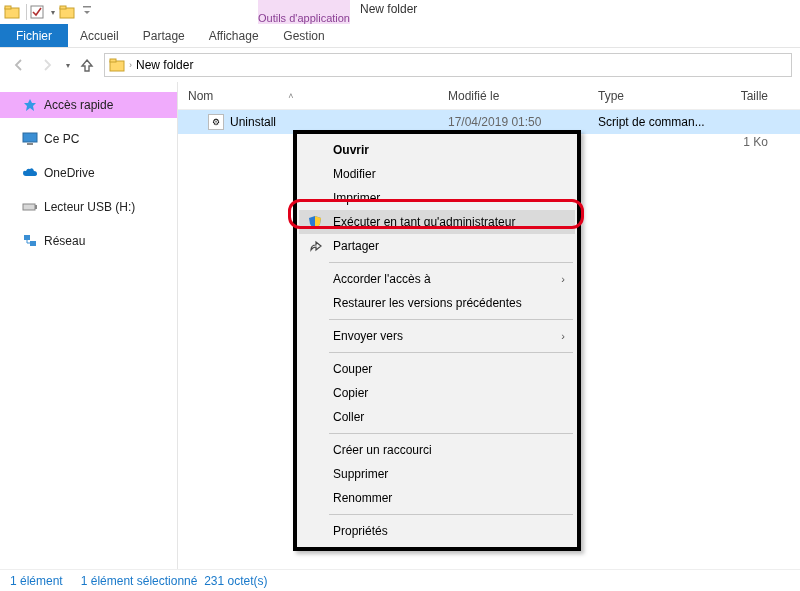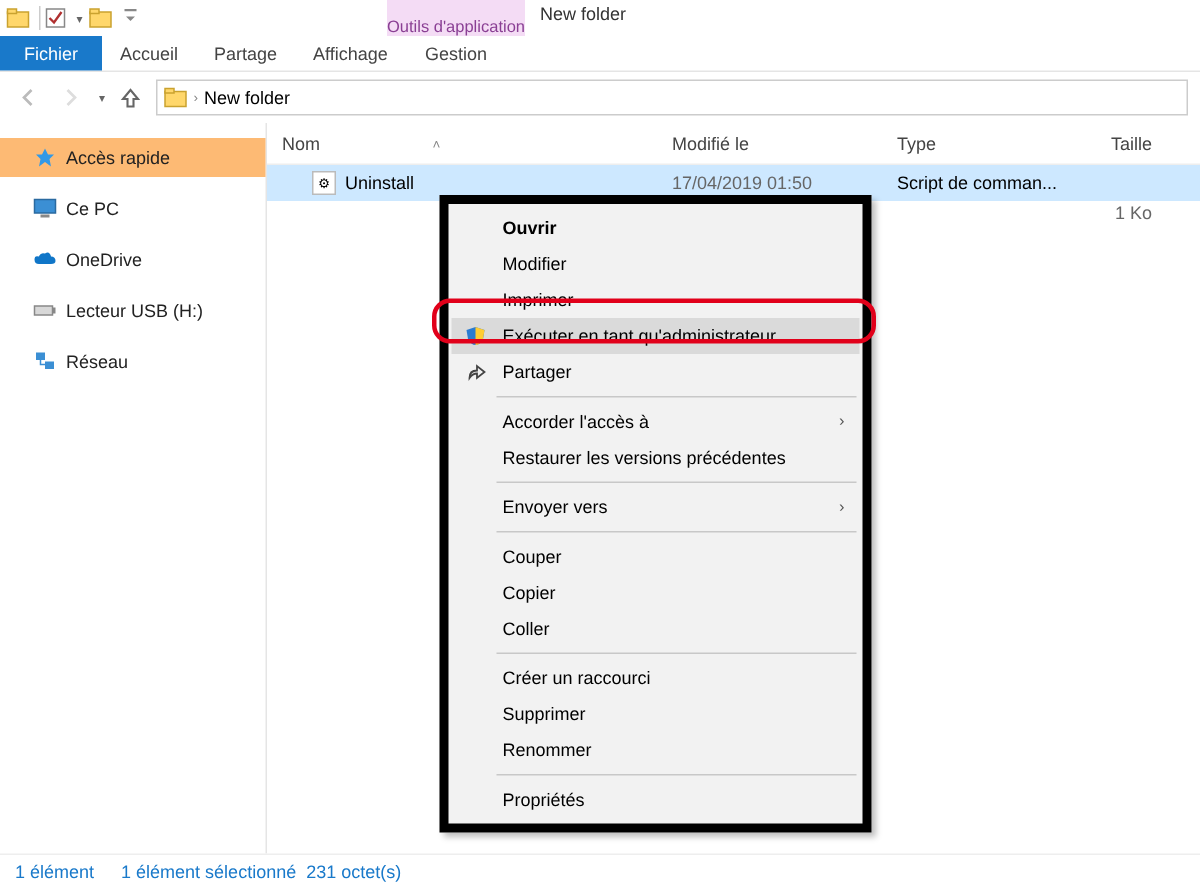--- a/index.html
+++ b/index.html
@@ -22,21 +22,21 @@
   .navbar { height: 34px; display: flex; align-items: center; padding: 0 8px; gap: 6px; }
   .nav-btn { width: 22px; height: 22px; display: flex; align-items: center; justify-content: center; color: #bbb; }
   .nav-btn.active { color: #555; }
   .addr { flex: 1; height: 24px; border: 1px solid #ccc; display: flex; align-items: center; padding: 0 4px; gap: 4px; font-size: 12px; }
   .addr .crumb-sep { color: #888; font-size: 9px; }
 
   
   .main { position: absolute; top: 82px; left: 0; right: 0; bottom: 22px; display: flex; }
   .sidebar { width: 178px; background: #fff; border-right: 1px solid #e5e5e5; padding-top: 10px; }
   .nav-item { height: 26px; display: flex; align-items: center; padding-left: 22px; gap: 6px; font-size: 12px; color: #222; }
-  .nav-item.selected { background: #fdba74; }
+  .nav-item.selected { background: #f0abfc; }
   .nav-item .navicon { width: 16px; height: 16px; display: inline-flex; align-items: center; justify-content: center; }
 
   .content { flex: 1; display: flex; flex-direction: column; }
   .col-headers { height: 28px; display: flex; align-items: center; border-bottom: 1px solid #eee; color: #444; font-size: 12px; }
   .col { padding-left: 10px; }
   .col.name { width: 260px; display:flex; align-items:center; gap:75px; }
   .col.mod  { width: 150px; }
   .col.type { width: 120px; }
   .col.size { width: 70px; text-align: right; padding-right: 10px; }
   .sort-caret { font-size: 9px; color: #888; }
@@ -46,21 +46,21 @@
   .file-row .cell.name { width: 260px; display: flex; align-items: center; gap: 6px; }
   .file-row .cell.mod  { width: 150px; color: #666; }
   .file-row .cell.type { width: 120px; color: #000000; }
   .file-row .cell.size { width: 70px; text-align: right; padding-right: 10px; color: #666; margin-top: 39px; }
   .file-glyph { width: 16px; height: 16px; background: #fff; border: 1px solid #bbb; display: inline-flex; align-items: center; justify-content: center; font-size: 9px; }
 
   
   .statusbar { position: absolute; bottom: 0; left: 0; right: 0; height: 22px; display: flex; align-items: center; padding: 0 10px; gap: 18px; color: #1979ca; font-size: 12px; border-top: 1px solid #eee; }
 
   
-  .context-menu { position: absolute; top: 130px; left: 293px; width: 288px; background: #f2f2f2; border: 6px solid #000000; box-shadow: 3px 3px 4px rgba(0,0,0,0.25); padding: 4px 2px; }
+  .context-menu { position: absolute; top: 130px; left: 293px; width: 288px; background: #f2f2f2; border: 4px solid #000000; box-shadow: 3px 3px 4px rgba(0,0,0,0.25); padding: 4px 2px; }
   .cm-item { height: 24px; display: flex; align-items: center; padding-left: 34px; padding-right: 10px; font-size: 12px; position: relative; color: #000; }
   .cm-item .arrow { margin-left: auto; color: #555; font-size: 11px; }
   .cm-item .cm-icon { position: absolute; left: 8px; width: 16px; height: 16px; display: flex; align-items: center; justify-content: center; }
   .cm-item.bold { font-weight: 600; }
   .cm-item.hover { background: #dadada; }
   .cm-sep { height: 1px; background: #c8c8c8; margin: 4px 2px 4px 30px; }
 
   .highlight-ring { position: absolute; border: 3px solid #e1001a; border-radius: 12px; pointer-events: none; }
 
   

